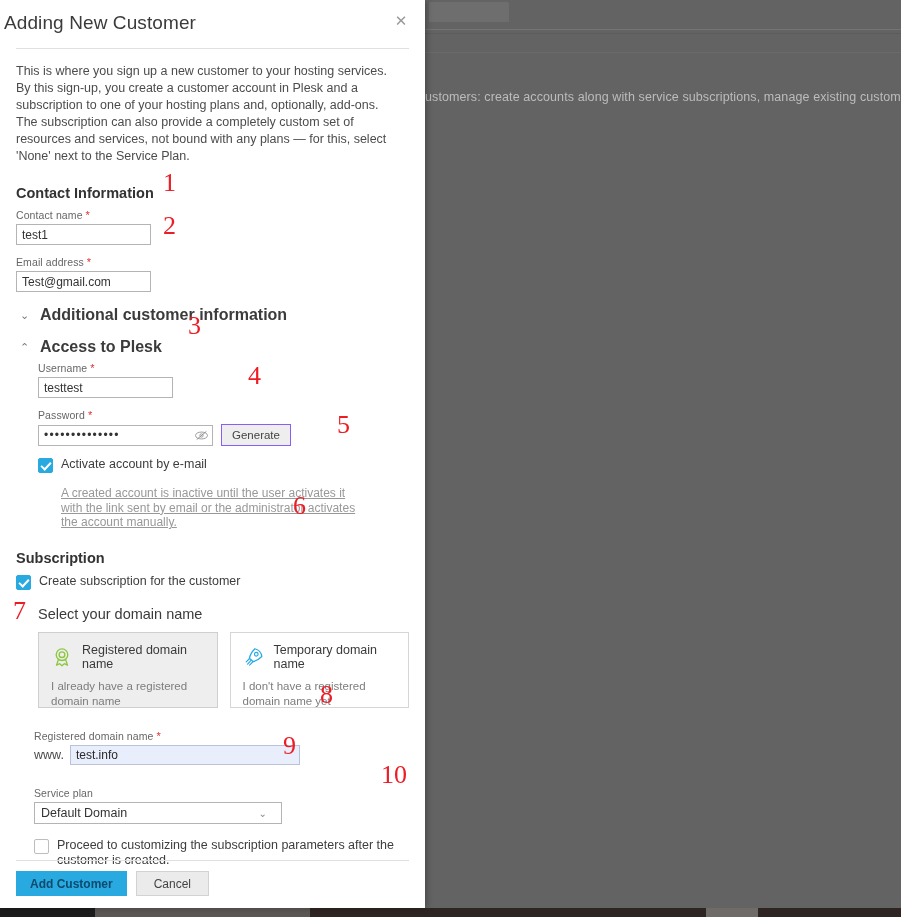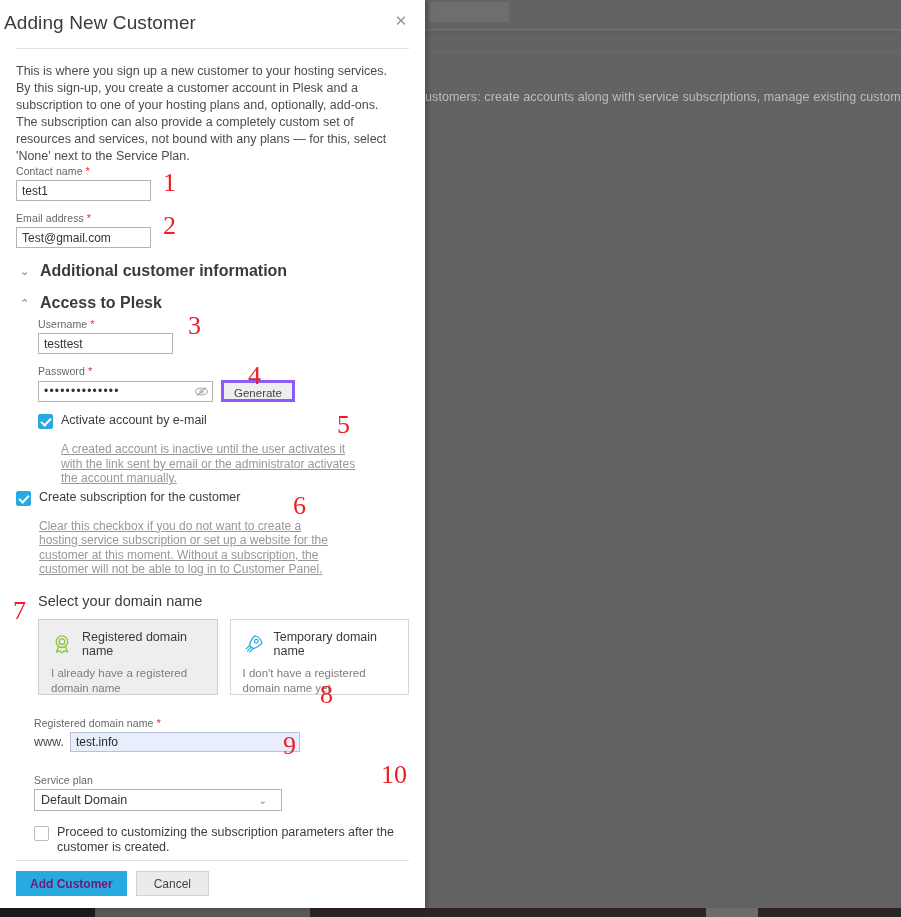--- a/index.html
+++ b/index.html
@@ -197,21 +197,21 @@
   }
   .eye-icon {
     position: absolute;
     right: 4px; top: 3px;
     width: 15px; height: 15px;
     cursor: pointer;
   }
   .btn-generate {
     height: 22px;
     padding: 0 10px;
-    border: 3px solid #8b5cf6;
+    border: 1px solid #8b5cf6;
     background: #eeeeee;
     font-size: 11.5px;
     color: #444;
     font-family: "Liberation Sans", sans-serif;
     cursor: pointer;
     line-height: 20px;
   }
 
   
   .cb-row { display: flex; gap: 8px; align-items: flex-start; margin-top: 10px; }
@@ -335,21 +335,21 @@
   .footer {
     position: absolute;
     left: 16px; top: 871px;
     display: flex;
     gap: 9px;
   }
   .btn-primary {
     height: 25px;
     padding: 0 14px;
     background: #28aae1;
-    color: #701a75;
+    color: #0c4a6e;
     border: none;
     font-size: 12px;
     font-weight: bold;
     font-family: "Liberation Sans", sans-serif;
     cursor: pointer;
   }
   .btn-secondary {
     height: 25px;
     padding: 0 17px;
     background: #ebebeb;
@@ -392,20 +392,21 @@
     <div class="modal-header">
       <div class="modal-title">Adding New Customer</div>
       <div class="close-icon">✕</div>
     </div>
     <div class="header-rule"></div>
 
     <div class="modal-body">
 
       <div class="intro">This is where you sign up a new customer to your hosting services. By this sign-up, you create a customer account in Plesk and a subscription to one of your hosting plans and, optionally, add-ons. The subscription can also provide a completely custom set of resources and services, not bound with any plans — for this, select 'None' next to the Service Plan.</div>
 
+      <div class="section-head">Contact Information</div>
 
       <div class="field">
         <div class="field-label">
           <span>Contact name</span>
           <span class="req">*</span>
         </div>
         <input class="text-input" value="test1" style="">
       </div>
 
       <div class="field">
@@ -458,26 +459,26 @@
 
         <div class="cb-row">
           <div class="cbox checked"></div>
           <div>
             <div class="cb-main">Activate account by e-mail</div>
             <div class="cb-hint">A created account is inactive until the user activates it with the link sent by email or the administrator activates the account manually.</div>
           </div>
         </div>
       </div>
 
+      <div class="section-head">Subscription</div>
 
       <div class="cb-row" style="margin-top:4px;">
         <div class="cbox checked"></div>
         <div>
           <div class="cb-main">Create subscription for the customer</div>
-          <div class="cb-hint" style="width:295px;">Clear this checkbox if you do not want to create a hosting service subscription or set up a website for the customer at this moment. Without a subscription, the customer will not be able to log in to Customer Panel.</div>
         </div>
       </div>
 
       <div class="sub-head">Select your domain name</div>
 
       <div class="cards">
         <div class="card selected">
           <div class="card-top">
             <span class="card-icon">
               <svg viewBox="0 0 24 24" width="22" height="22">

